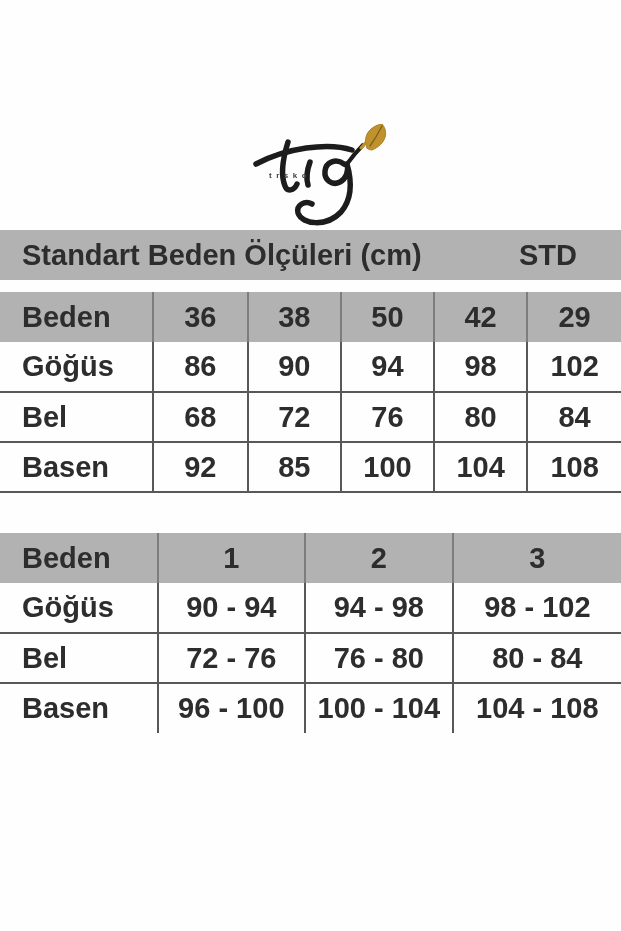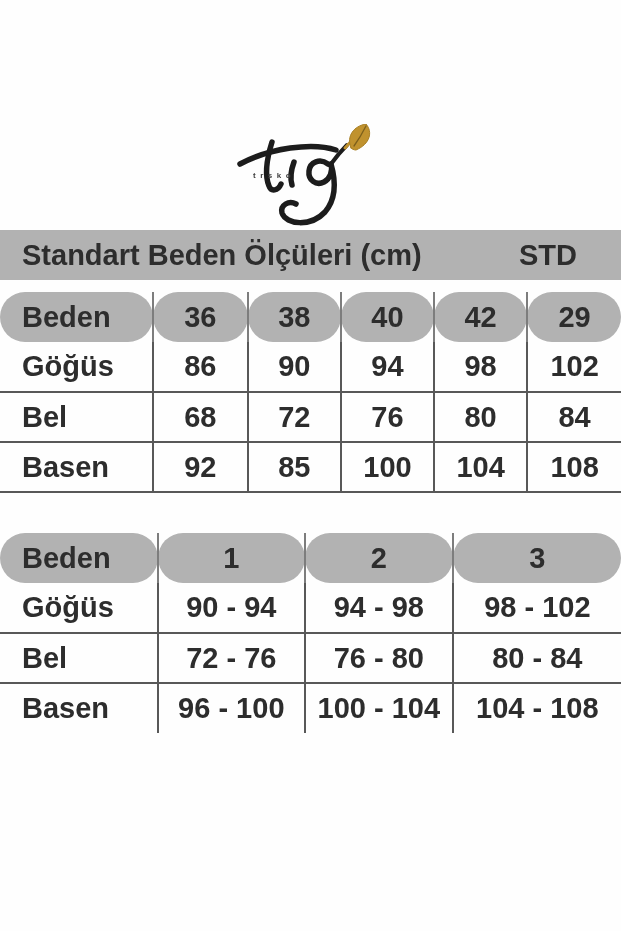--- a/index.html
+++ b/index.html
@@ -17,21 +17,21 @@
     position:relative;
     width:621px;height:931px;
     margin:0 auto;
     background:var(--bg);
     font-family:"Liberation Sans", sans-serif;
     color:var(--text);
     overflow:hidden;
   }
 
   
-  .logo{position:absolute;left:232px;top:124px;width:158px;height:114px;}
+  .logo{position:absolute;left:248px;top:124px;width:158px;height:114px;}
   .logo svg{display:block;width:100%;height:100%;}
   .brand-sub{
     position:absolute;left:21px;top:47px;
     font-size:8px;letter-spacing:4.5px;font-weight:bold;
     color:#3f3f3f;white-space:nowrap;
   }
 
   
   .tbl-wrap{position:absolute;left:0;right:0;}
   .tbl-std{top:230px;}
@@ -40,21 +40,21 @@
   .title-band{
     height:50px;background:var(--band);
     display:flex;align-items:center;justify-content:space-between;
     padding:0 44px 0 22px;
     margin-bottom:12px;
     font-size:29px;font-weight:bold;color:var(--text);
   }
   table{width:100%;border-collapse:collapse;table-layout:fixed;}
   th,td{
     height:50px;font-size:29px;font-weight:bold;color:var(--text);
-    text-align:center;vertical-align:middle;white-space:nowrap;border-radius:25px;
+    text-align:center;vertical-align:middle;white-space:nowrap;
   }
   th{background:var(--band);}
   th:first-child,td:first-child{text-align:left;padding-left:22px;}
   th + th{border-left:2px solid var(--div-header);}
   td + td{border-left:2px solid var(--div-body);margin-left:36px;}
   tbody td{background:var(--bg);}
   tbody tr + tr{border-top:2px solid var(--div-body);}
   .tbl-std tbody tr:last-child{border-bottom:2px solid var(--div-body);}
 </style>
 </head>
@@ -95,21 +95,21 @@
           <col style="width:15.0%">
         <col style="width:15.0%">
           <col style="width:15.0%">
           <col style="width:15.1%">
       </colgroup>
       <thead>
         <tr>
           <th>Beden</th>
           <th>36</th>
           <th>38</th>
-          <th>40</th>
+          <th>50</th>
           <th>42</th>
           <th>29</th>
         </tr>
       </thead>
       <tbody>
         <tr>
           <td>Göğüs</td>
           <td>86</td>
           <td>90</td>
           <td>94</td>

